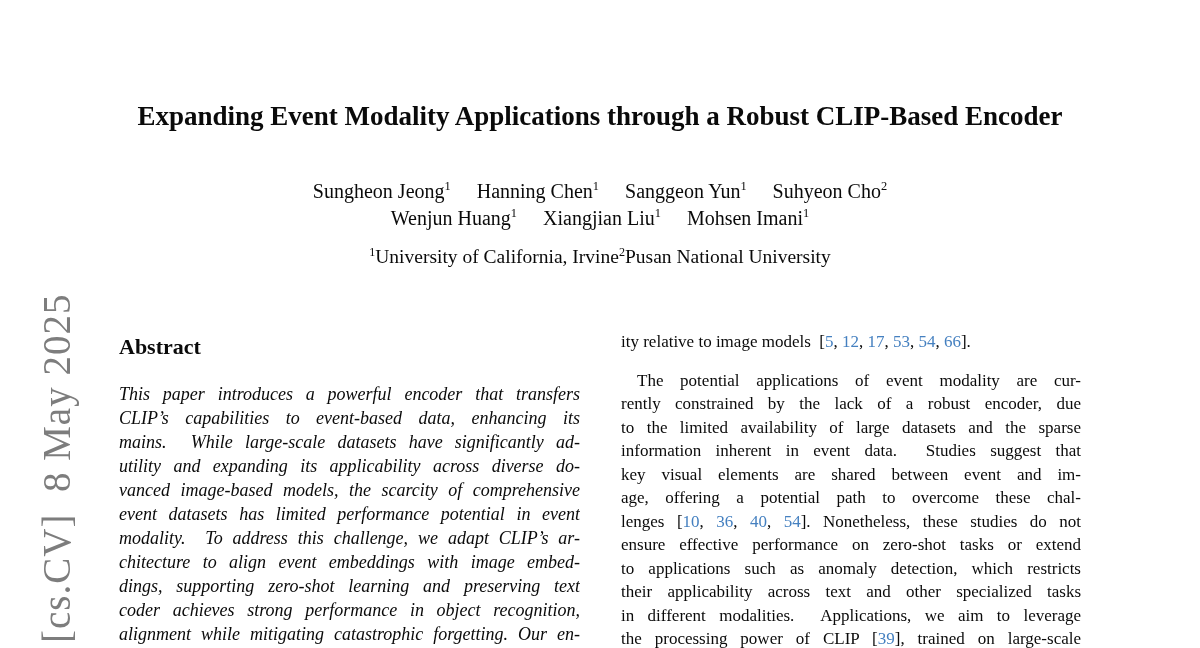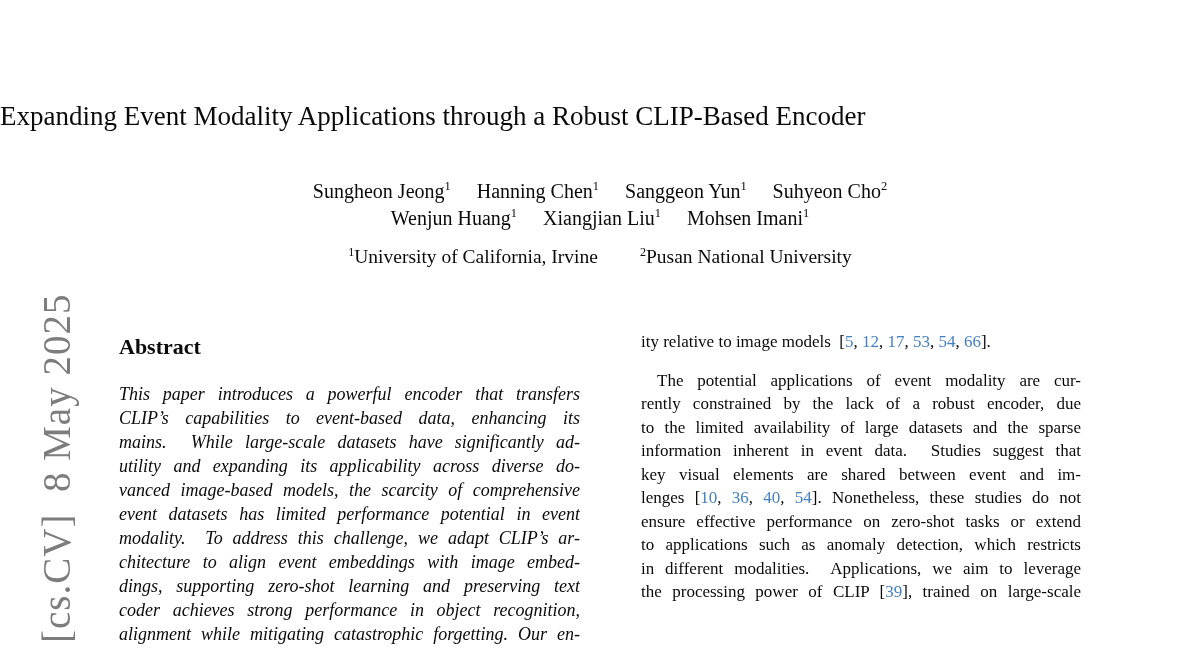--- a/index.html
+++ b/index.html
@@ -16,52 +16,52 @@
   .watermark {
     position: absolute; left: 34px; top: 643px;
     transform-origin: 0 0; transform: rotate(-90deg);
     font-family: "Liberation Serif", "DejaVu Serif", serif;
     font-size: 39px; color: #7d7d7d;
     white-space: pre; letter-spacing: 1px;
   }
 
   .title {
     position: absolute; left: 0; right: 0; top: 99px;
-    margin: 0; text-align: left;
-    font-size: 27px; font-weight: normal; line-height: 34px;
+    margin: 0; text-align: center;
+    font-size: 27px; font-weight: bold; line-height: 34px;
   }
 
   .authors {
     position: absolute; left: 0; right: 0; top: 178px;
     text-align: center; font-size: 20px;
   }
   .author-line { line-height: 27px; }
   .author { margin: 0 13px; white-space: nowrap; }
   sup { font-size: 62%; line-height: 0; vertical-align: super; }
 
   .affils {
     position: absolute; left: 0; right: 0; top: 245px;
     text-align: center; font-size: 19.5px; line-height: 24px;
   }
-  .affil { margin: 0 21px; white-space: nowrap; }
+  .affil { margin: 0 0; white-space: nowrap; }
 
   .col { position: absolute; }
   .col-left  { left: 119px; top: 334px; width: 461px; }
   .col-right { left: 621px; top: 330px; width: 460px; }
 
   .abstract-heading {
     text-align: left; font-size: 22px; font-weight: bold; line-height: 26px;
   }
   .abstract-body {
     margin-top: 22px;
     font-style: italic; font-size: 18px;
   }
   .abstract-body .line { height: 24px; line-height: 24px; }
 
-  .para { font-size: 17px; margin-left: 20px; }
+  .para { font-size: 17px; }
   .para .line { height: 23.5px; line-height: 23.5px; }
   .para2 { margin-top: 15px; }
 
   .line { white-space: pre-wrap; overflow: hidden; }
   .justify-all .line { text-align: justify; text-align-last: justify; }
   .plain-last .line:last-child { text-align: left; text-align-last: left; }
   .line.indent { text-indent: 16px; }
 
   .cite { color: #4580c0; }
 </style>
@@ -101,21 +101,23 @@
   <div class="col col-right">
     <div class="para para1 plain-last">
         <div class="line">ity relative to image models  [<span class="cite">5</span>, <span class="cite">12</span>, <span class="cite">17</span>, <span class="cite">53</span>, <span class="cite">54</span>, <span class="cite">66</span>].</div>
       </div>
     <div class="para para2 justify-all">
         <div class="line indent">The potential applications of event modality are cur-</div>
         <div class="line">rently constrained by the lack of a robust encoder, due</div>
         <div class="line">to the limited availability of large datasets and the sparse</div>
         <div class="line">information inherent in event data.  Studies suggest that</div>
         <div class="line">key visual elements are shared between event and im-</div>
+        <div class="line">age, offering a potential path to overcome these chal-</div>
         <div class="line">lenges [<span class="cite">10</span>, <span class="cite">36</span>, <span class="cite">40</span>, <span class="cite">54</span>]. Nonetheless, these studies do not</div>
         <div class="line">ensure effective performance on zero-shot tasks or extend</div>
         <div class="line">to applications such as anomaly detection, which restricts</div>
+        <div class="line">their applicability across text and other specialized tasks</div>
         <div class="line">in different modalities.  Applications, we aim to leverage</div>
         <div class="line">the processing power of CLIP [<span class="cite">39</span>], trained on large-scale</div>
       </div>
   </div>
 
 </div>
 
 </body></html>

